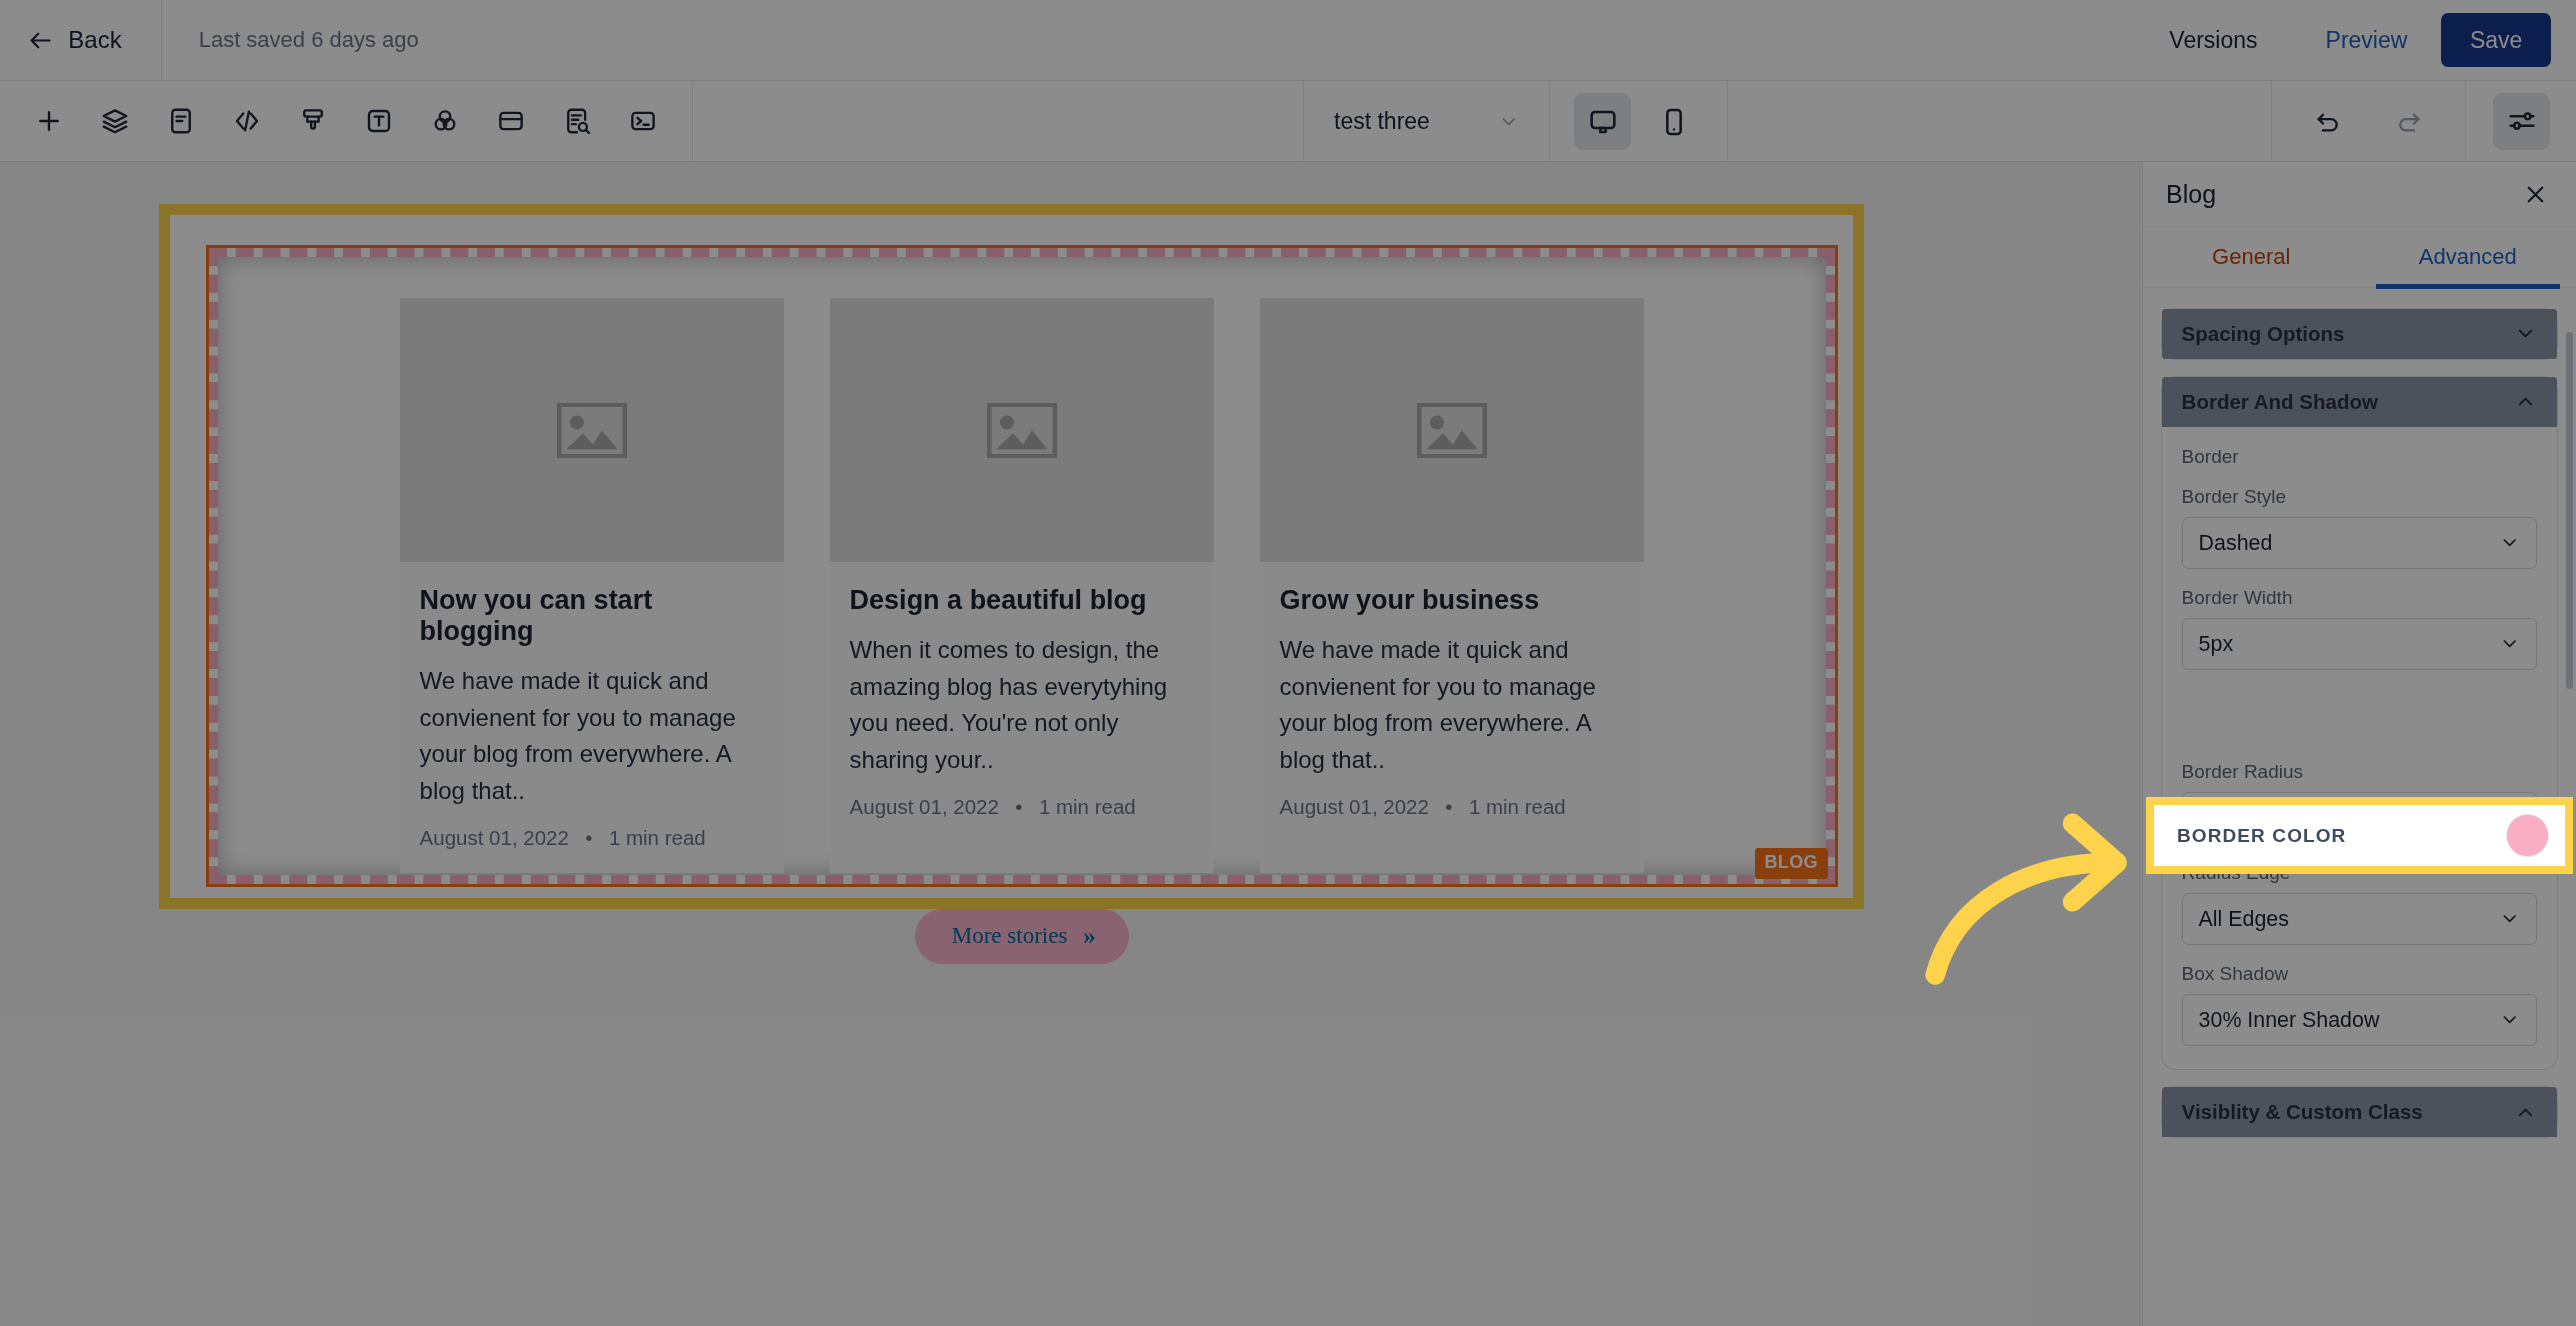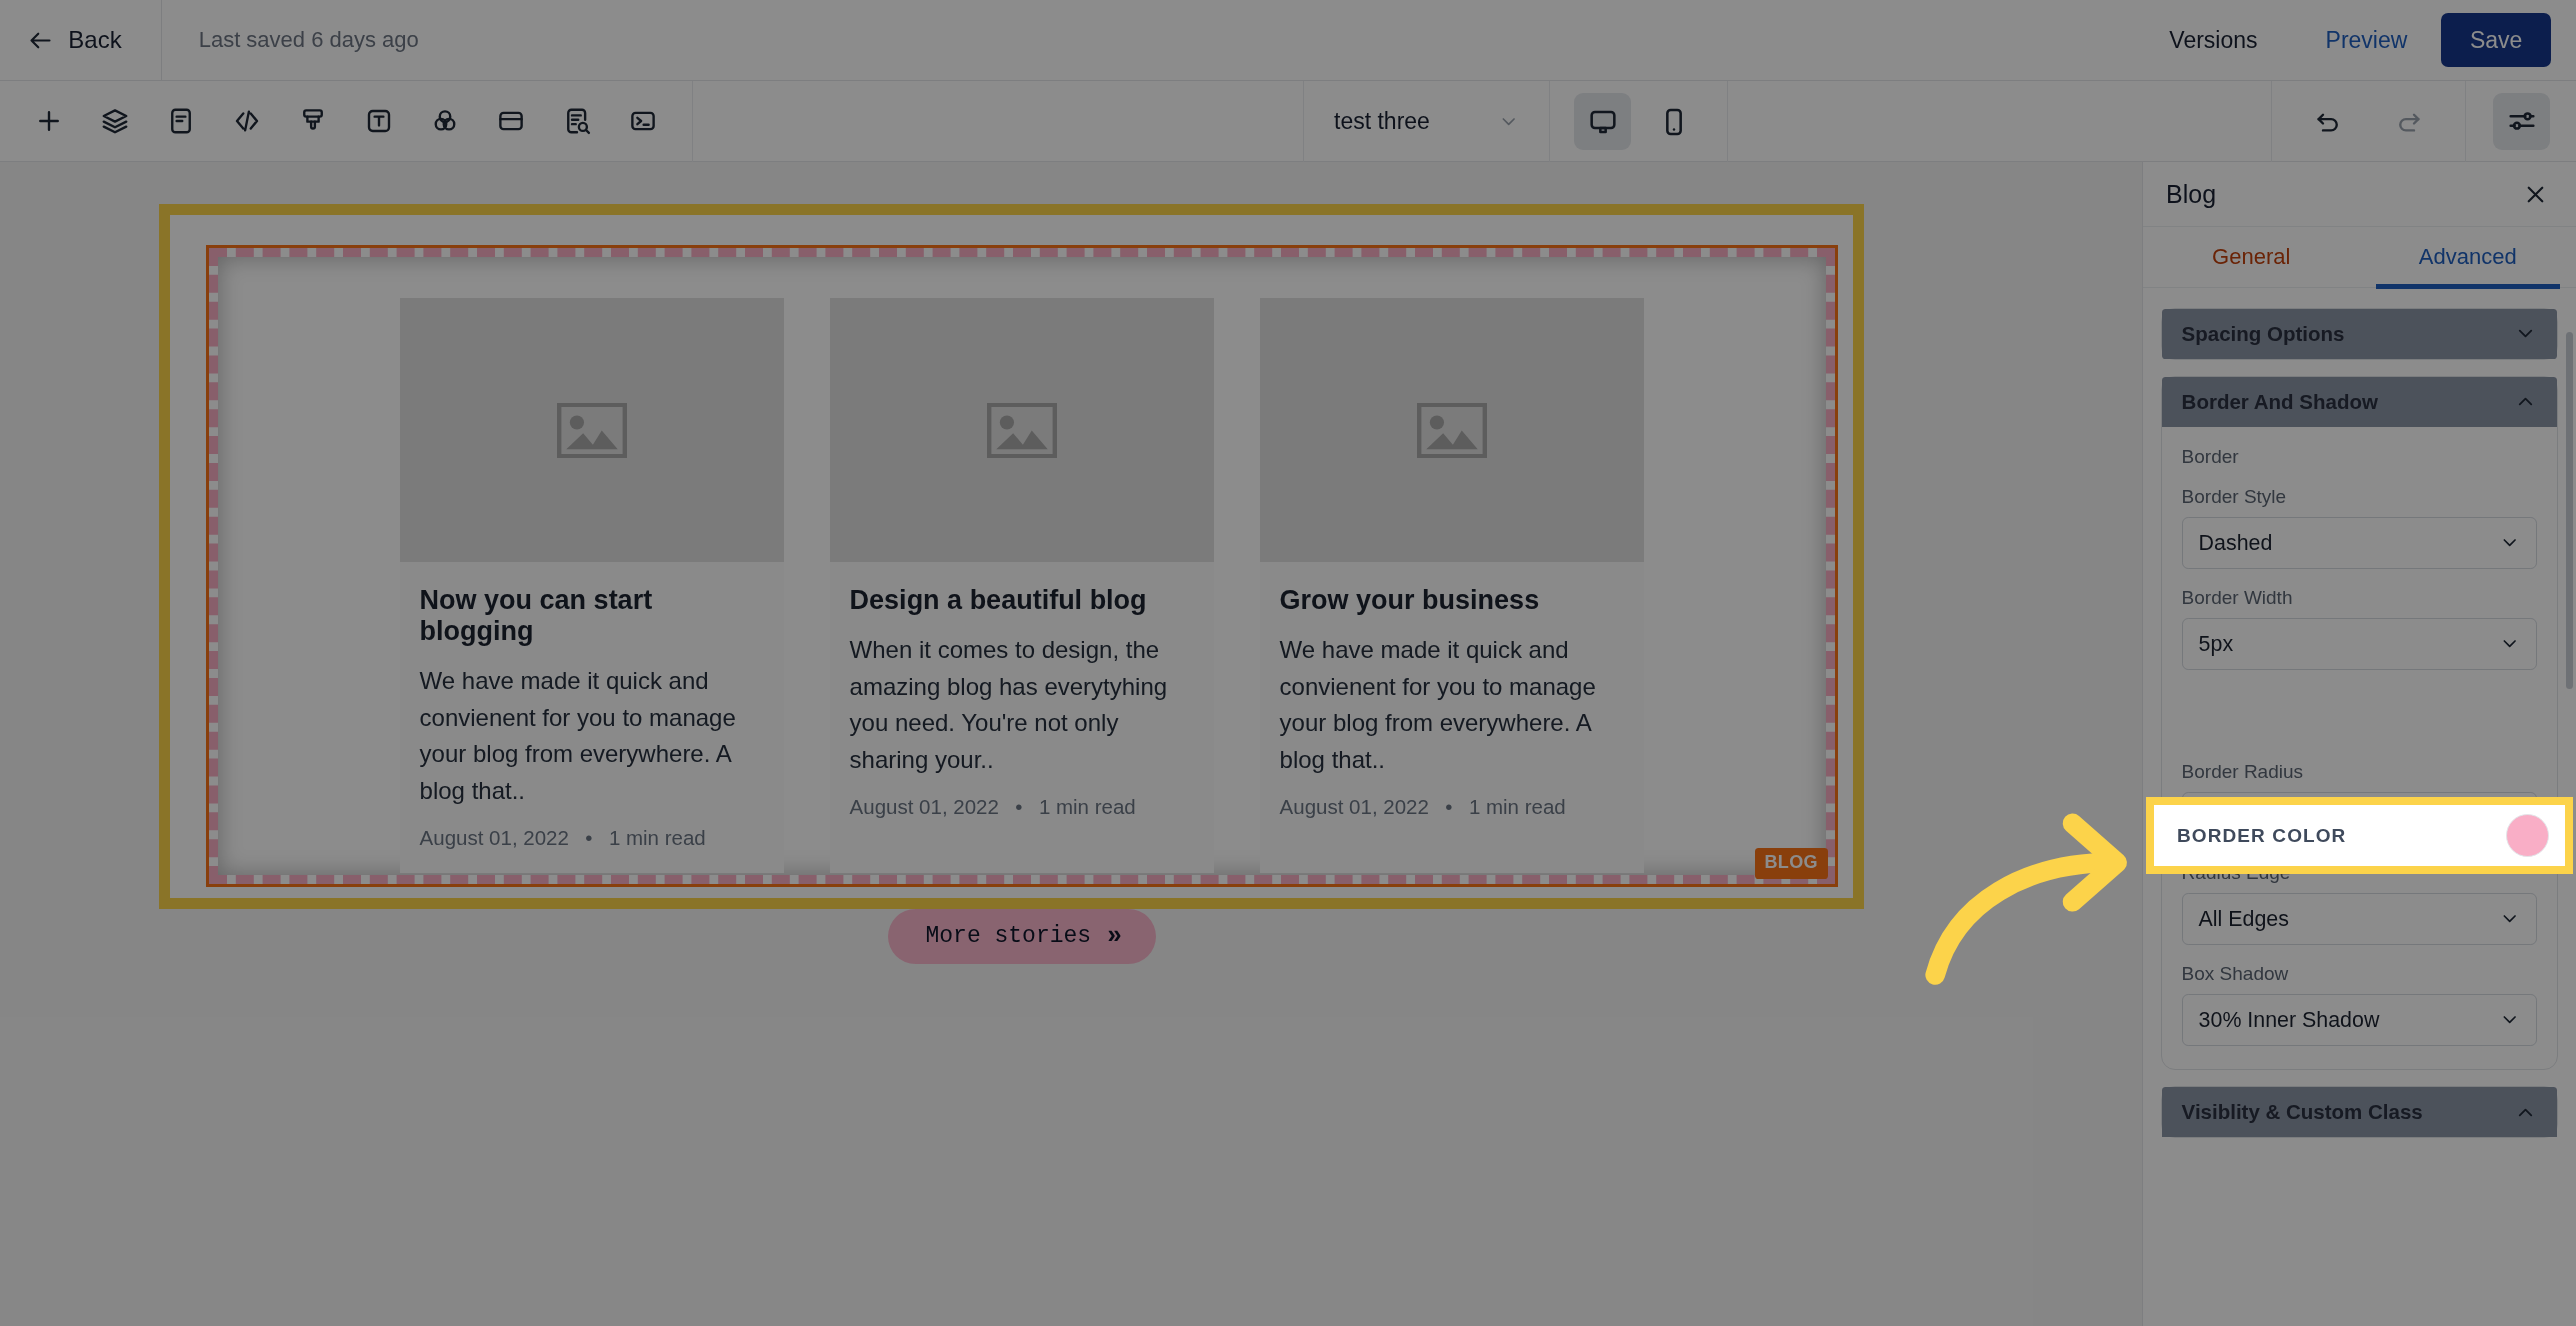--- a/index.html
+++ b/index.html
@@ -171,23 +171,23 @@
     margin-bottom: 16px;
   }
   .card-text {
     font-size: 24px; color: #27313f; line-height: 1.53;
     margin-bottom: 16px;
   }
   .card-meta { font-size: 20.5px; color: #6b7583; }
   .card-meta .dot { margin: 0 10.7px; }
   .more-wrap { display: flex; justify-content: center; margin-top: 36px; }
   .more-btn {
-    background: #f9b7cd; color: #0f172a;
+    background: #f9b7cd; color: #0369a1;
     border: none; border-radius: 36px;
-    font-size: 23px; font-family: Liberation Mono, monospace;
+    font-size: 23px; font-family: Liberation Serif, serif;
     padding: 0 37px; height: 55px;
     display: flex; align-items: center; gap: 16px;
     cursor: pointer;
   }
   .more-btn .chev { font-size: 25px; font-weight: bold; letter-spacing: -3.6px; }
   .blog-badge {
     position: absolute; right: -1.8px; bottom: -3.6px;
     background: #f97316; color: #ffffff;
     font-size: 18px; font-weight: bold; letter-spacing: 0.4px;
     padding: 4.5px 9.8px 5.4px 9.8px; border-radius: 3.6px;

